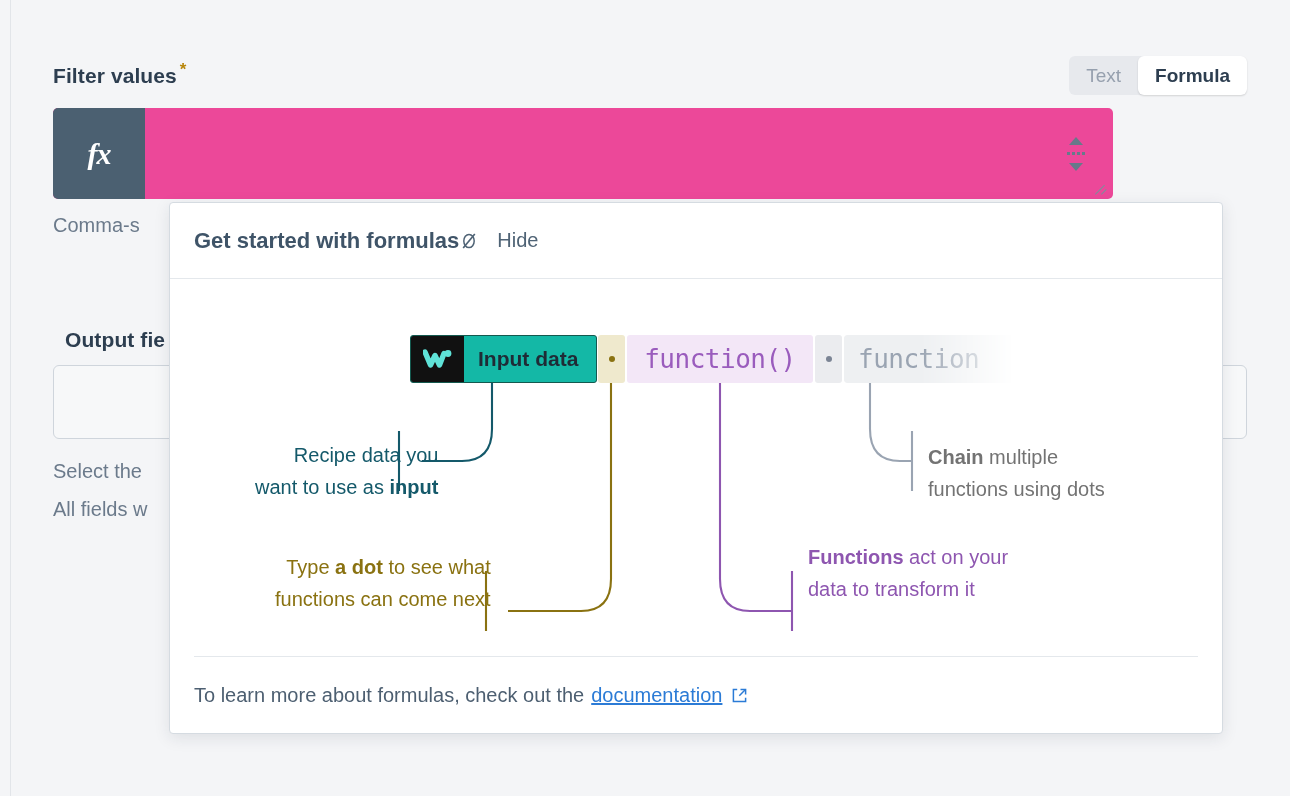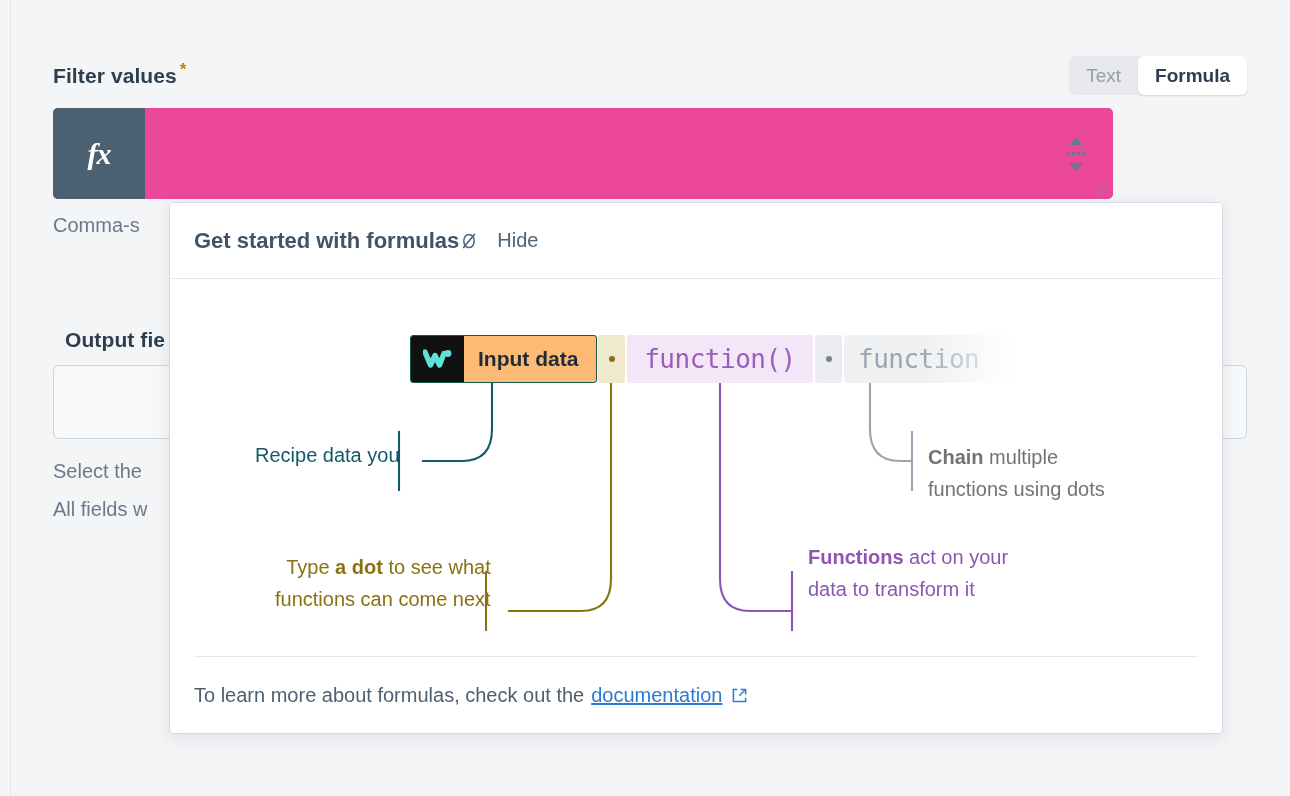--- a/index.html
+++ b/index.html
@@ -231,21 +231,21 @@
     position: absolute;
     height: 48px;
     display: flex;
     align-items: center;
     border-radius: 3px;
     box-sizing: border-box;
   }
   
   #chip-input {
     left: 240px; top: 56px;
-    background: #fdba74;
+    background: #14b8a6;
     border: 1px solid #14594f;
     padding: 0;
     overflow: hidden;
   }
   #input-logo {
     width: 53px; height: 46px;
     background: #111111;
     display: flex;
     align-items: center;
     justify-content: center;
@@ -443,20 +443,21 @@
       <div class="chip" id="chip-fn-1">function()</div>
 
       <div class="chip chip-dot" id="chip-dot-2">
         <span class="dot"></span>
       </div>
 
       <div class="chip" id="chip-fn-2">function</div>
 
       <div class="anno" id="anno-input">
         <div>Recipe data you</div>
+        <div><span>want to use as </span><b>input</b></div>
       </div>
 
       <div class="anno" id="anno-dot">
         <div><span>Type </span><b>a dot</b><span> to see what</span></div>
         <div>functions can come next</div>
       </div>
 
       <div class="anno" id="anno-functions">
         <div><b>Functions</b><span> act on your</span></div>
         <div>data to transform it</div>

